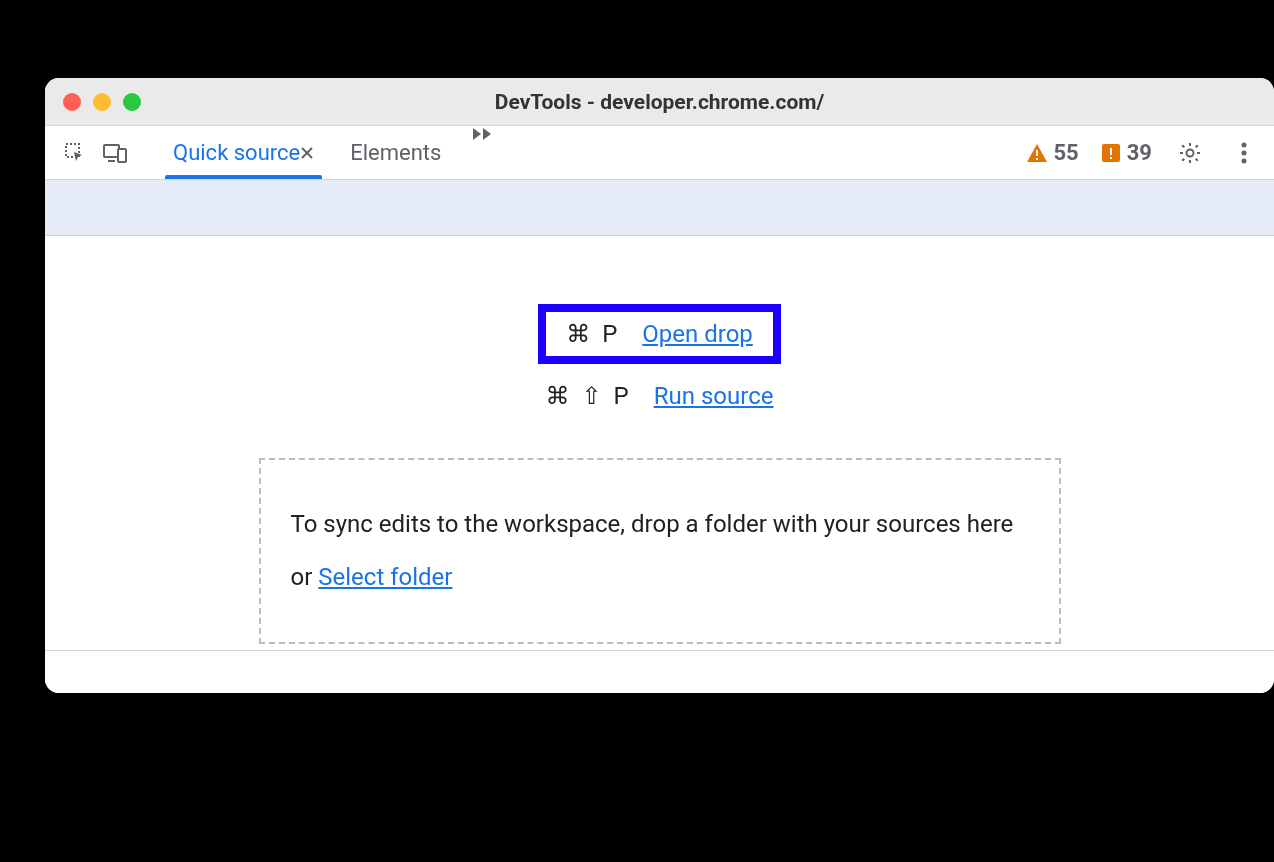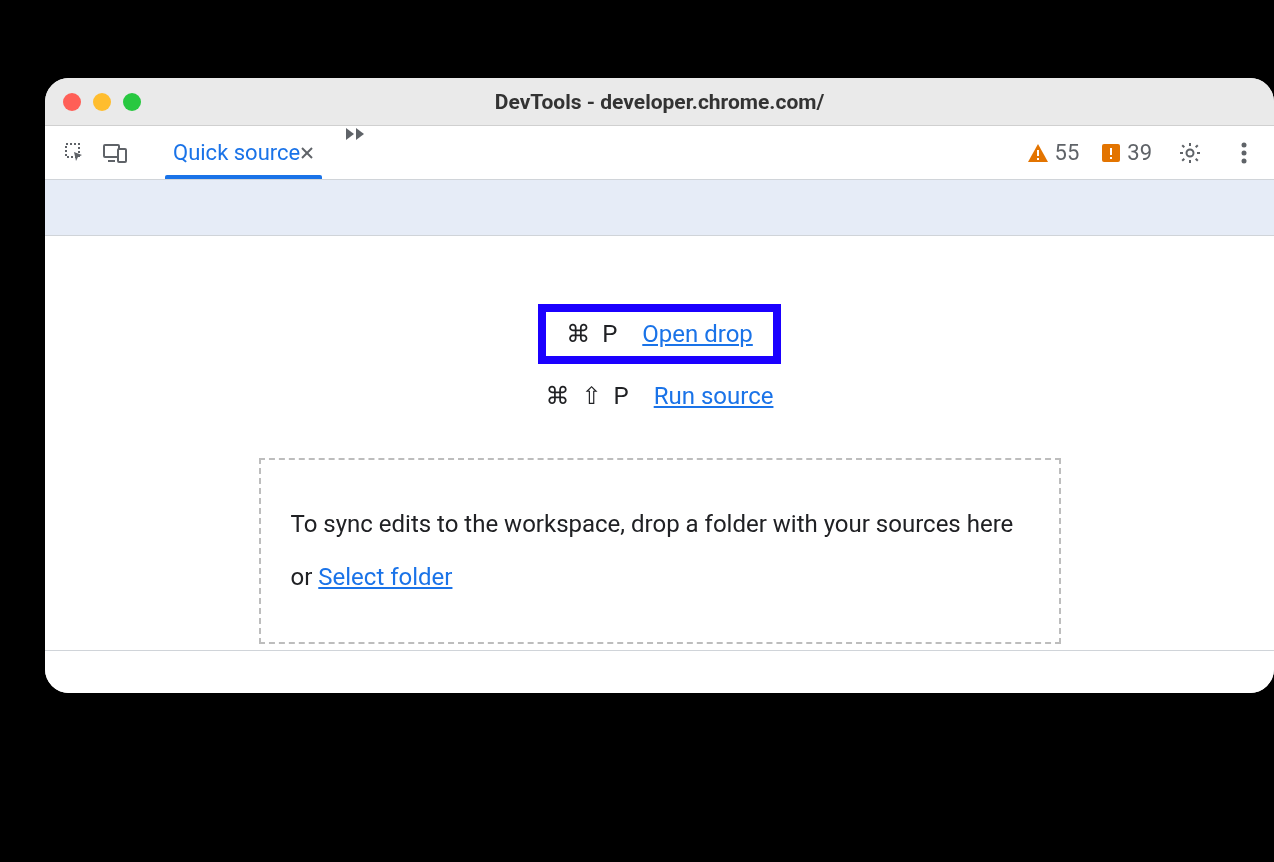--- a/index.html
+++ b/index.html
@@ -15,21 +15,21 @@
       font-family: -apple-system, BlinkMacSystemFont, "Segoe UI", Roboto, sans-serif;
       display: flex;
       align-items: flex-start;
       justify-content: center;
       padding-top: 78px;
     }
     
     .window {
       width: 1253px;
       background: #fff;
-      border-radius: 24px;
+      border-radius: 14px;
       overflow: hidden;
       box-shadow: 0 20px 60px rgba(0,0,0,0.5);
       margin-left: 45px;
     }
     
     .titlebar {
       height: 48px;
       background: #eaeaea;
       display: flex;
       align-items: center;
@@ -127,20 +127,21 @@
       color: #5f6368;
       cursor: pointer;
       font-weight: bold;
     }
     
     .toolbar-right {
       margin-left: auto;
       display: flex;
       align-items: center;
       gap: 22px;
+      font-weight: bold;
     }
     
     .counter {
       display: flex;
       align-items: center;
       gap: 6px;
       font-size: 22px;
       color: #5f6368;
       cursor: pointer;
     }
@@ -249,20 +250,23 @@
     <div class="tab-group">
       <div class="tab active">
         <span>Quick source</span>
         <span class="tab-close">
           <svg width="14" height="14" viewBox="0 0 14 14" stroke="currentColor" stroke-width="2">
             <line x1="2" y1="2" x2="12" y2="12"></line>
             <line x1="12" y1="2" x2="2" y2="12"></line>
           </svg>
         </span>
       </div>
+      <div class="tab">
+        <span>Elements</span>
+      </div>
       <div class="overflow-btn">
         <svg width="24" height="16" viewBox="0 0 24 16" fill="currentColor">
           <path d="M2 2 L10 8 L2 14 Z"></path>
           <path d="M12 2 L20 8 L12 14 Z"></path>
         </svg>
       </div>
     </div>
 
     <div class="toolbar-right">
       <div class="counter">

